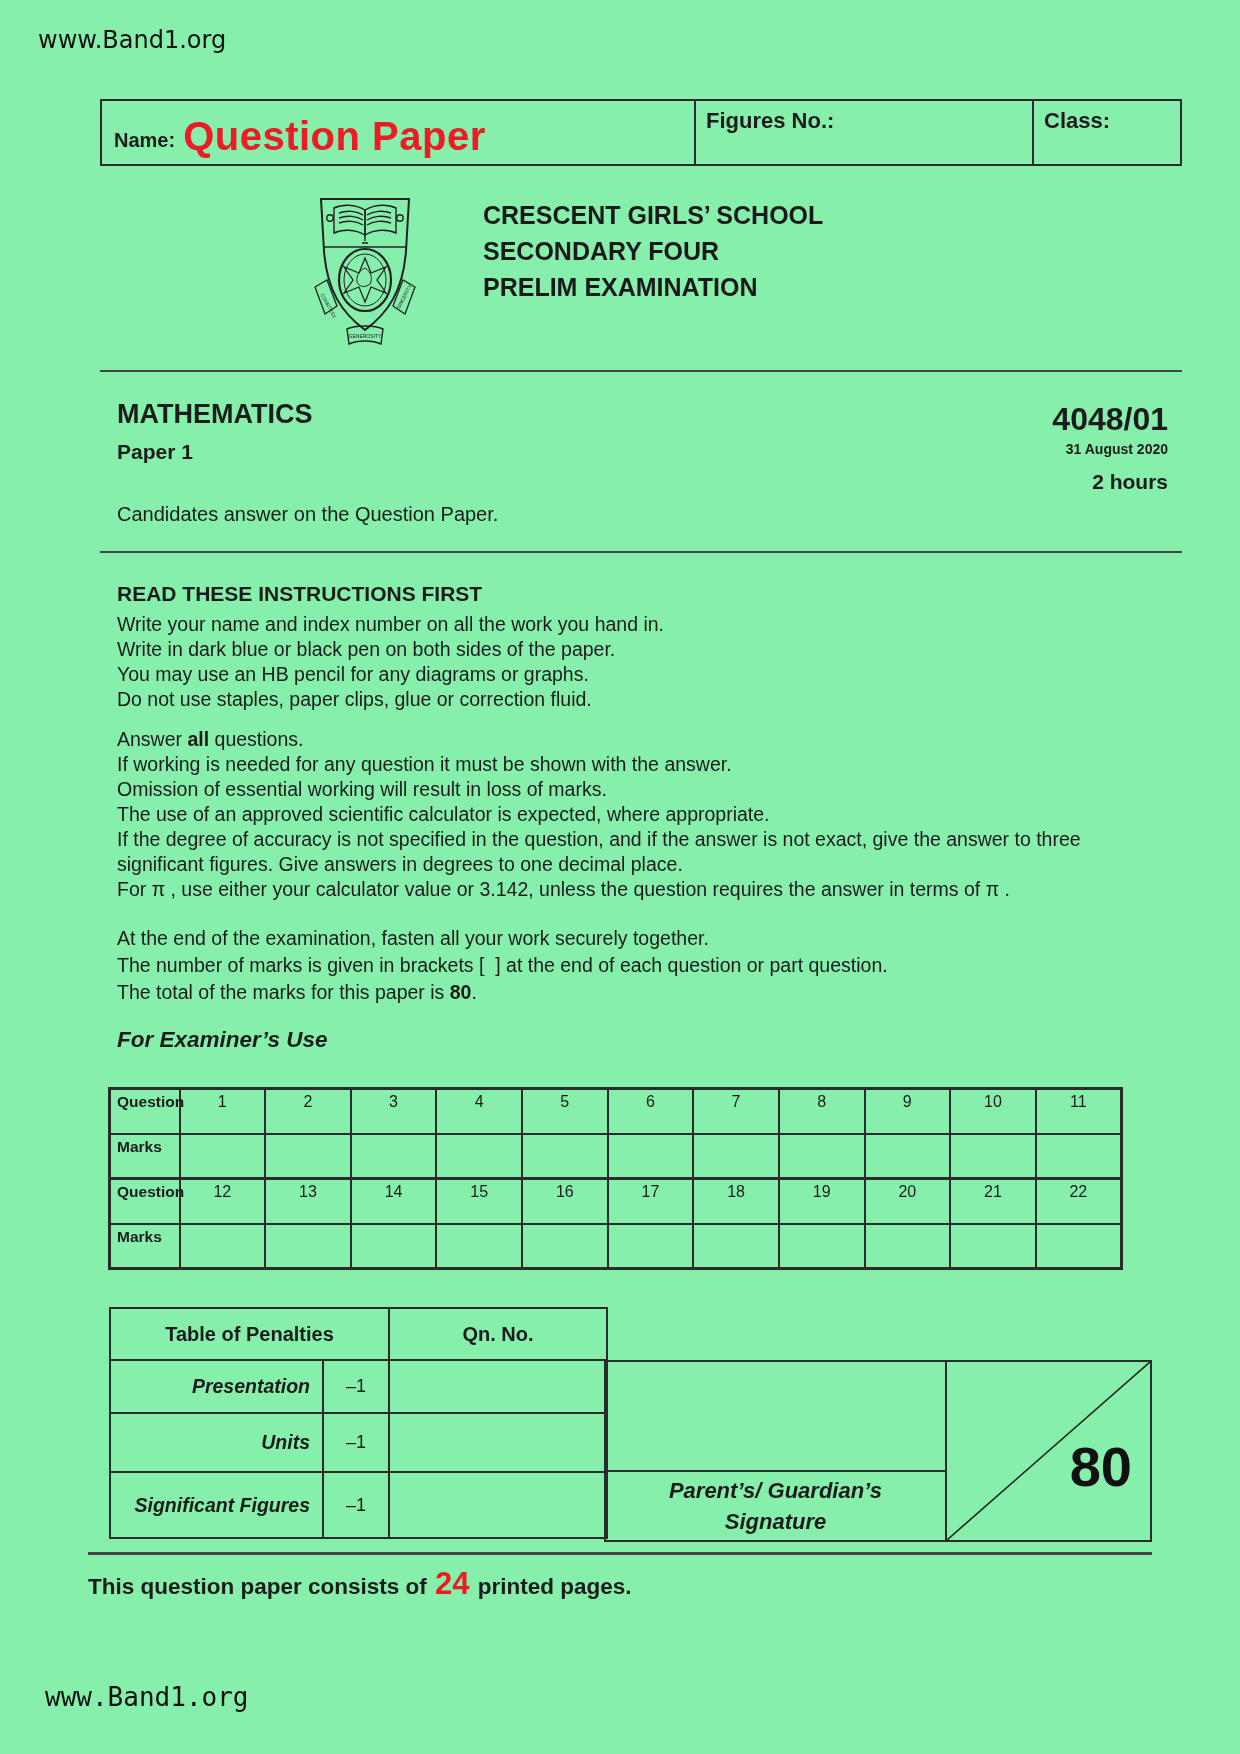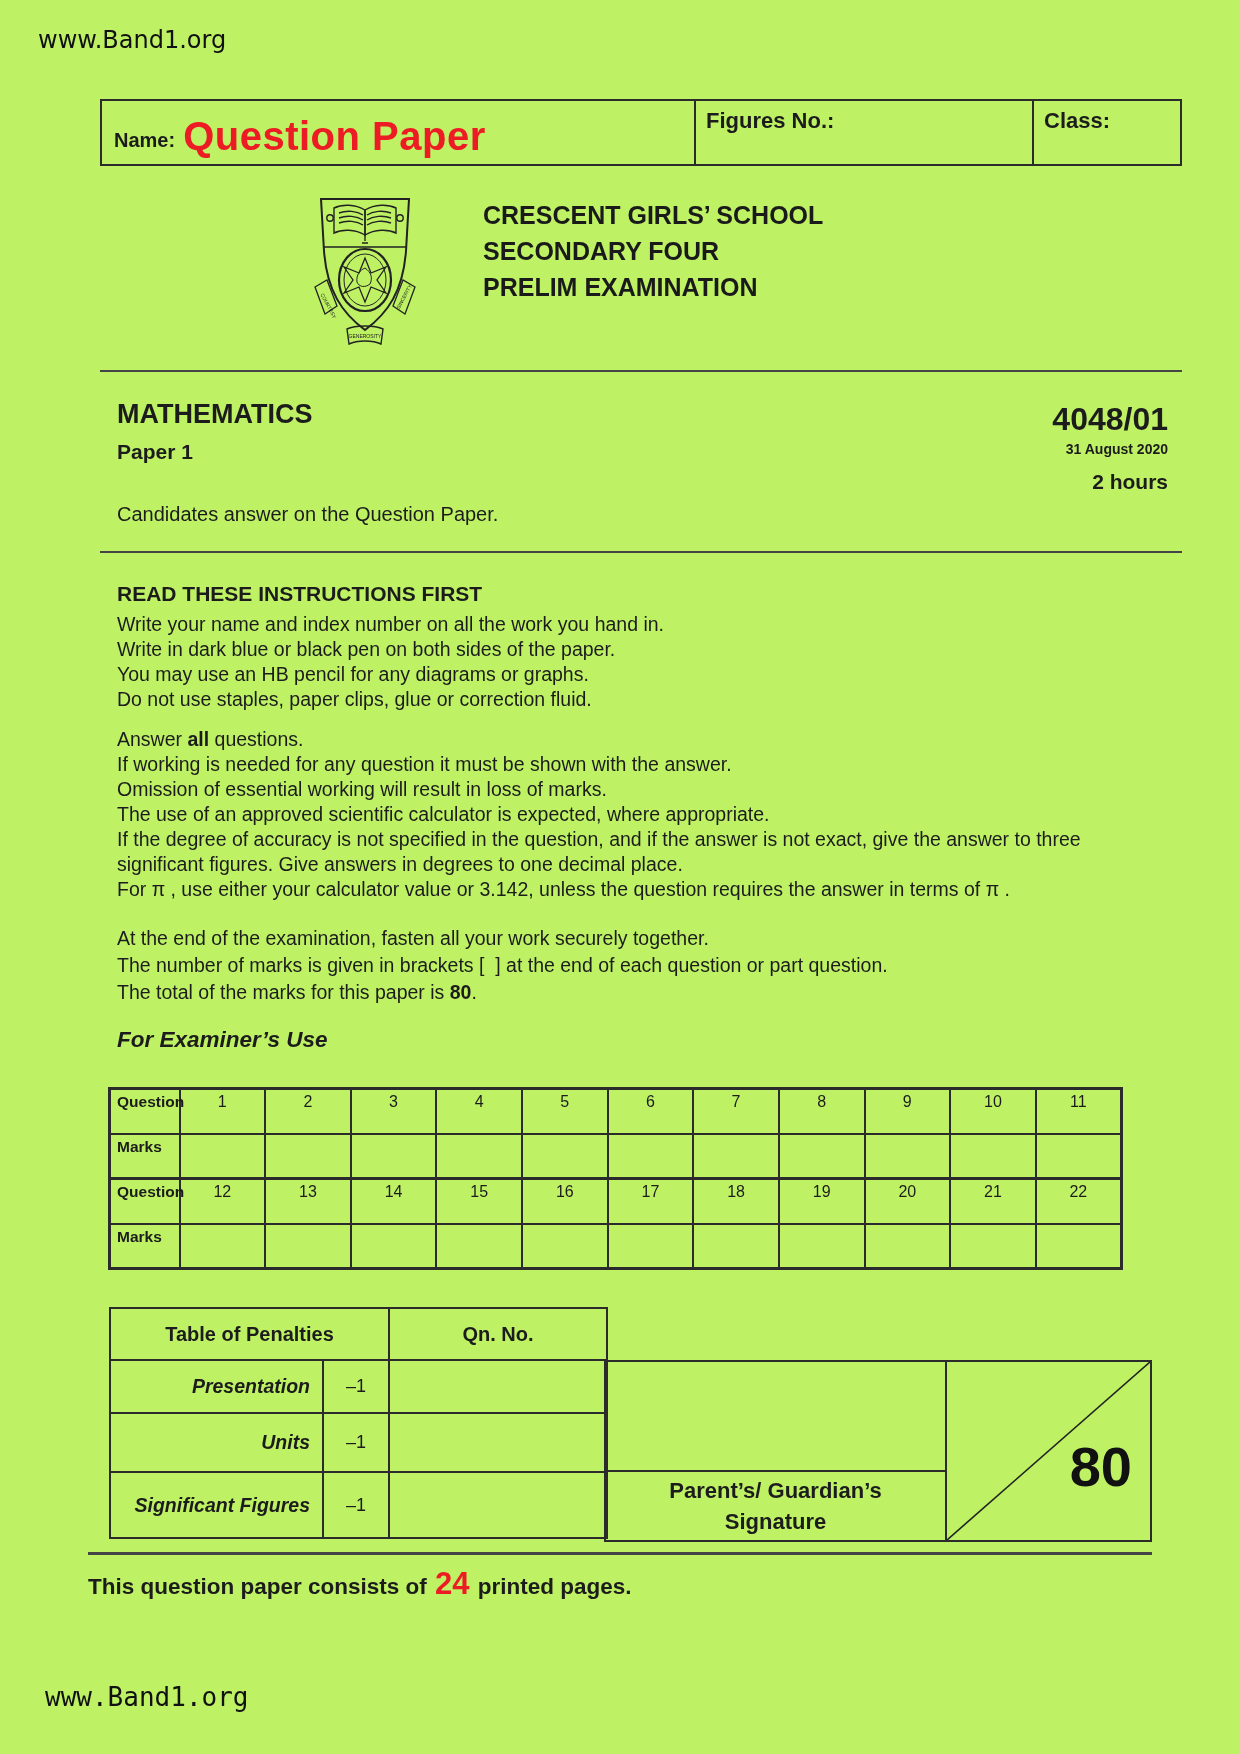--- a/index.html
+++ b/index.html
@@ -1,17 +1,17 @@
 <!DOCTYPE html>
 <html><head>
 <meta charset="utf-8">
 <style>
   html,body{margin:0;padding:0;background:#9a9a9a;}
   .page{
-    position:relative;width:1240px;height:1754px;background:#bef264;
+    position:relative;width:1240px;height:1754px;background:#86efac;
     font-family:"Liberation Sans",sans-serif;color:#1c1c1c;overflow:hidden;
     margin:0 auto;
   }
   .abs{position:absolute;}
   
   .wm-top{left:38px;top:26px;font-size:24px;font-family:"DejaVu Sans",sans-serif;color:#111;}
   .wm-bottom{left:45px;top:1682px;font-size:26px;font-family:"DejaVu Sans Mono",monospace;color:#111;}
   
   .hdr-table{left:100px;top:99px;width:1082px;height:67px;border:2px solid #2b2b2b;display:flex;box-sizing:border-box;}
   .hdr-cell{box-sizing:border-box;height:100%;}
@@ -60,21 +60,21 @@
   .pen-table td{border:2px solid #2b2b2b;box-sizing:border-box;vertical-align:middle;}
   .pen-c0{width:213px;} .pen-c1{width:66px;} .pen-c2{width:218px;}
   .pen-head td{height:52px;font-weight:bold;font-size:20px;text-align:center;}
   .pen-row1 td{height:53px;} .pen-row2 td{height:59px;} .pen-row3 td{height:66px;}
   .pen-label{font-weight:bold;font-style:italic;font-size:19.5px;text-align:right;padding-right:12px;}
   .pen-val{text-align:center;font-size:18px;}
   
   .sig-box{left:604px;top:1360px;width:548px;height:182px;border:2px solid #2b2b2b;box-sizing:border-box;display:flex;}
   .sig-left{width:339px;height:100%;display:flex;flex-direction:column;}
   .sig-blank{height:110px;border-bottom:2px solid #2b2b2b;box-sizing:border-box;}
-  .sig-label{flex:1;text-align:center;font-weight:bold;font-size:22px;line-height:31px;padding-top:3px;}
+  .sig-label{flex:1;text-align:center;font-weight:bold;font-size:22px;line-height:31px;padding-top:3px;font-style:italic;}
   .score-cell{flex:1;position:relative;border-left:2px solid #2b2b2b;}
   .score-cell svg{position:absolute;left:0;top:0;width:100%;height:100%;}
   .score-num{position:absolute;right:18px;top:72px;font-weight:bold;font-size:56px;color:#111;}
   
   .footer{left:88px;top:1566px;width:1064px;text-align:left;}
   .footer .t{font-weight:bold;font-size:22.5px;}
   .footer .pg{font-weight:bold;font-size:31px;color:#ed1c24;padding:0 2px;}
 </style>
 </head>
 <body>

